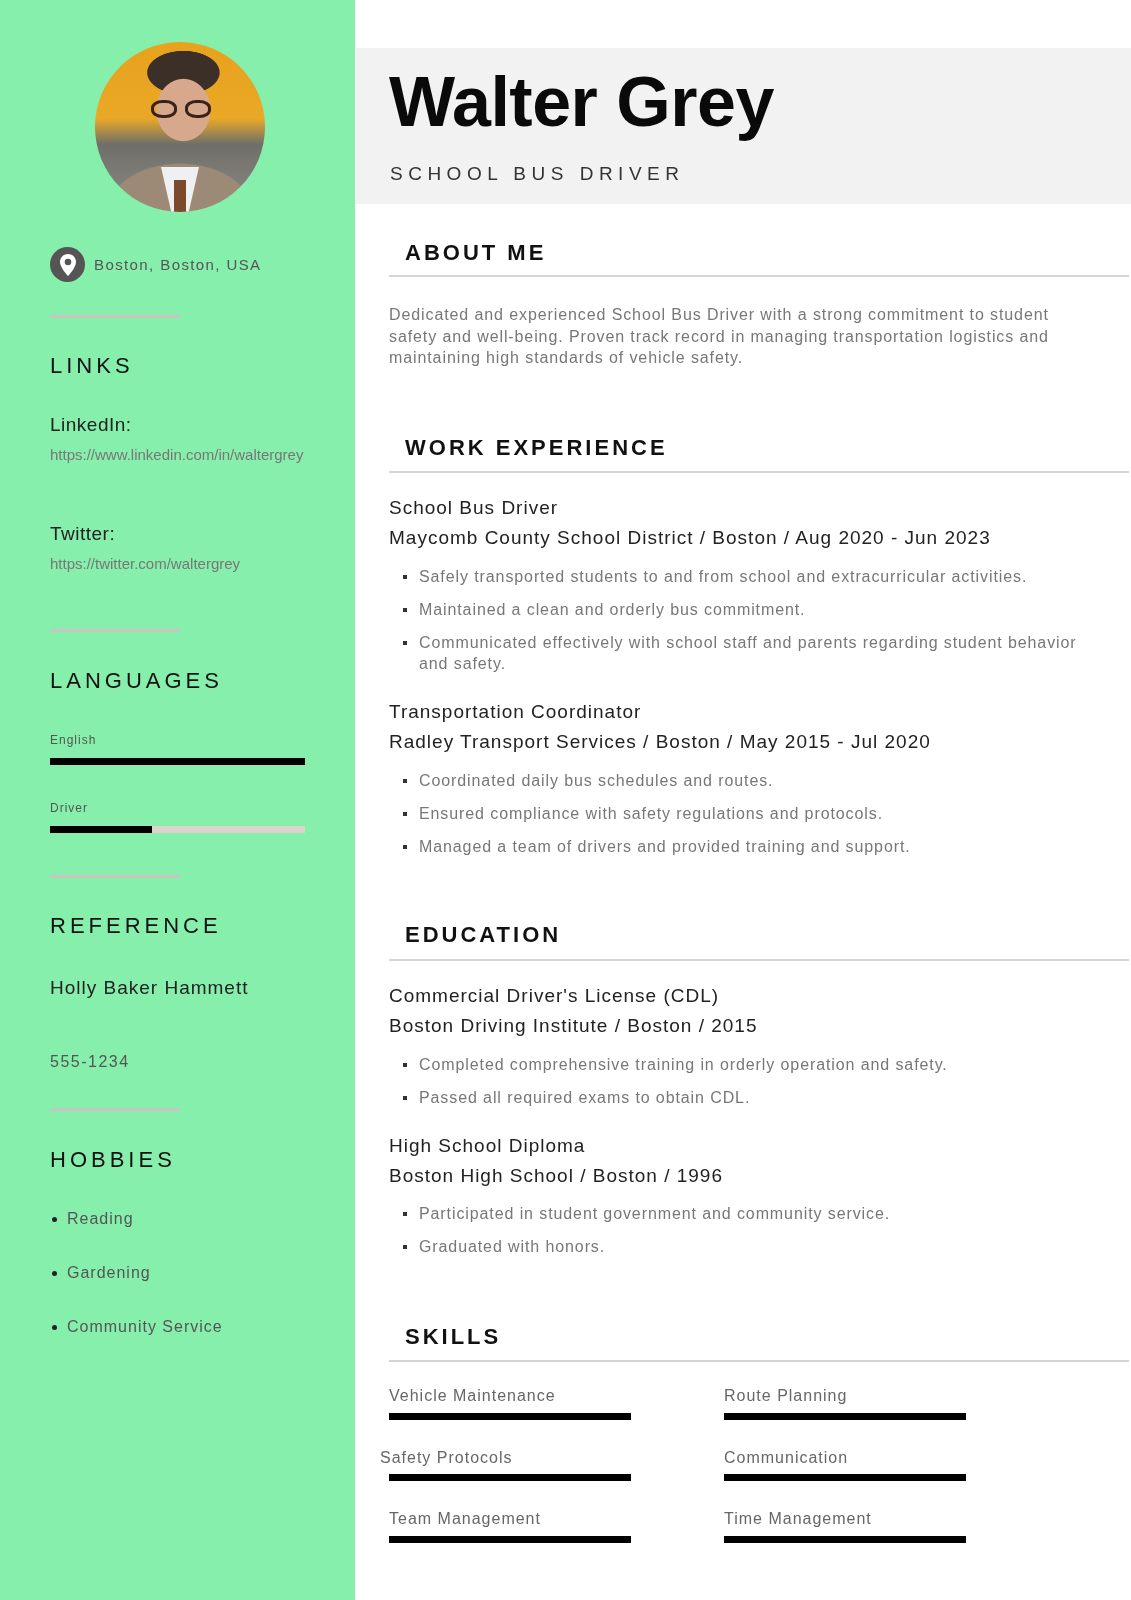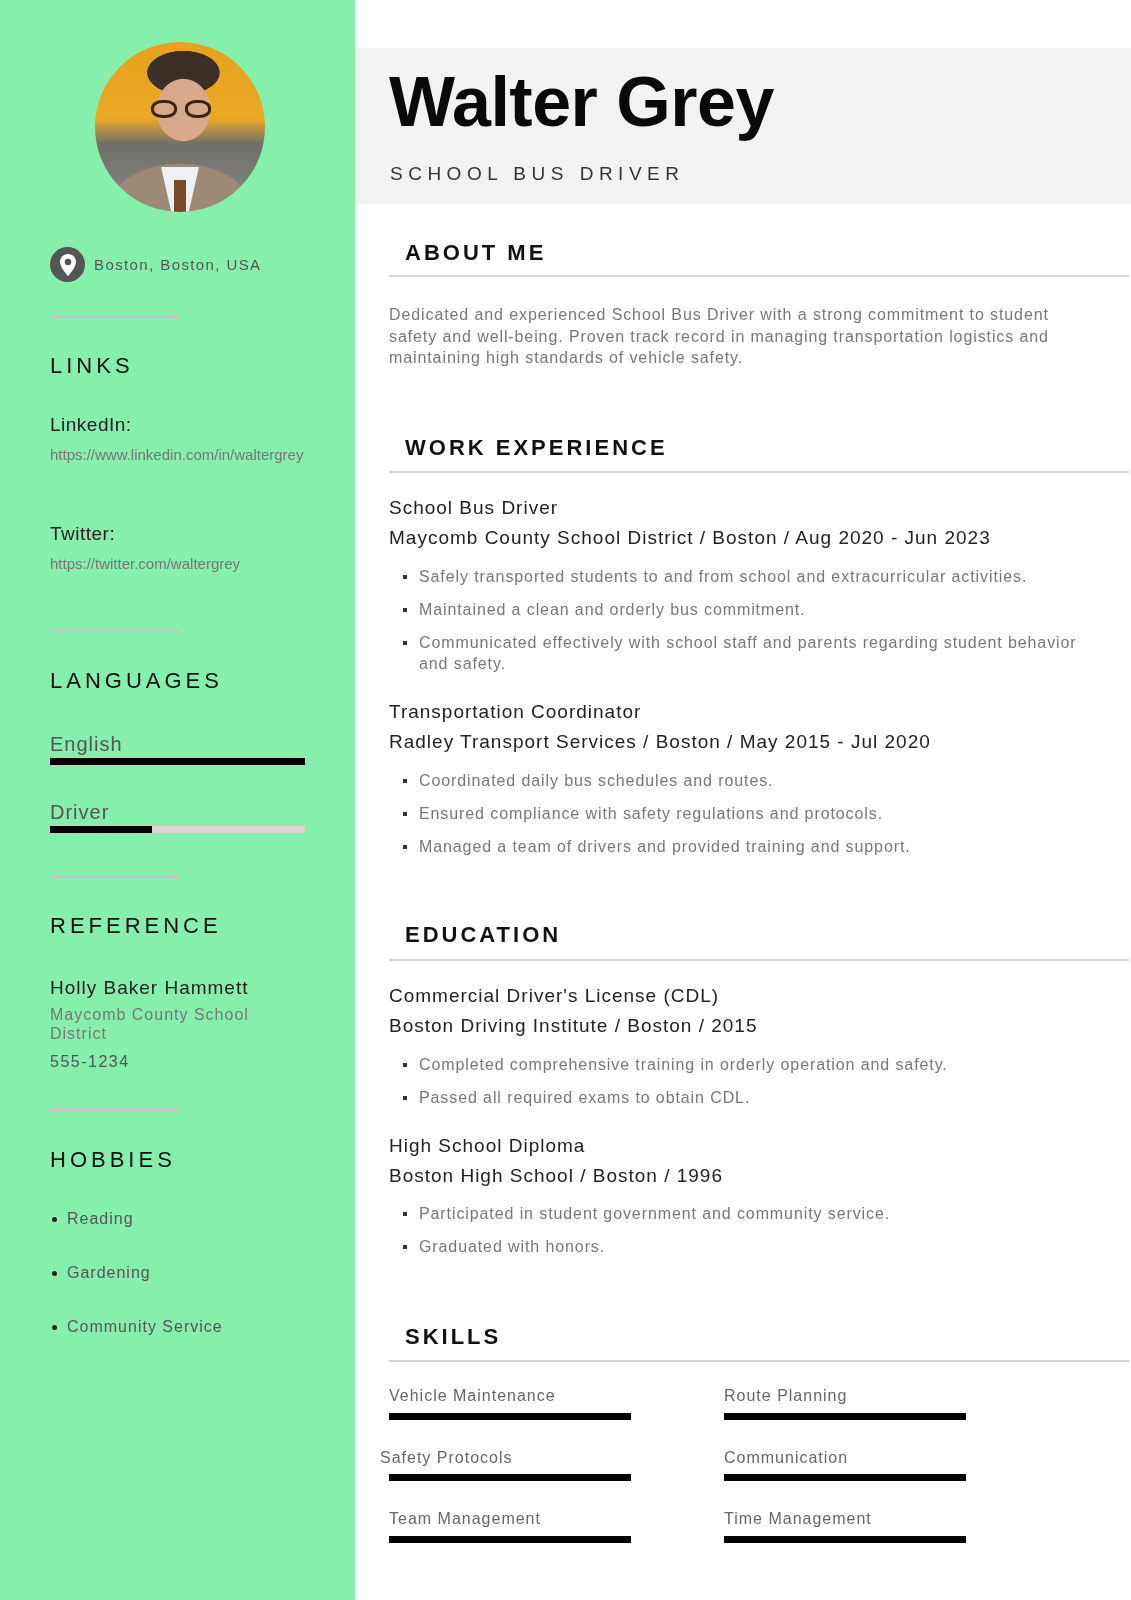--- a/index.html
+++ b/index.html
@@ -37,21 +37,21 @@
     .loc-text { margin-left: 9px; font-size: 15px; letter-spacing: 1.4px; color: #555; }
 
     .side-divider { position: absolute; left: 50px; width: 130px; height: 3px; background: #c9c5c3; }
 
     .side-heading {
       position: absolute; left: 50px; font-size: 22px; letter-spacing: 4px; color: #111; font-weight: 400;
     }
     .link-label { position: absolute; left: 50px; font-size: 19px; color: #222; letter-spacing: 0.5px; }
     .link-url { position: absolute; left: 50px; width: 255px; font-size: 15px; line-height: 21px; color: #777; word-break: break-all; }
 
-    .lang-label { position: absolute; left: 50px; font-size: 20px; letter-spacing: 1px; color: #555; }
+    .lang-label { position: absolute; left: 50px; font-size: 12px; letter-spacing: 1px; color: #555; }
     .bar-track { position: absolute; left: 50px; width: 255px; height: 7px; background: #dcd3d0; }
     .bar-fill { height: 100%; background: #000; }
 
     .ref-name { position: absolute; left: 50px; font-size: 19px; letter-spacing: 1px; color: #222; }
     .ref-org { position: absolute; left: 50px; width: 250px; font-size: 16px; letter-spacing: 1px; line-height: 19px; color: #777; }
     .ref-phone { position: absolute; left: 50px; font-size: 16px; letter-spacing: 1.5px; color: #555; }
 
     .hobby { position: absolute; left: 52px; font-size: 16px; letter-spacing: 1px; color: #555; display: flex; align-items: center; }
     .hobby .dot { width: 5px; height: 5px; border-radius: 50%; background: #222; margin-right: 10px; }
 
@@ -114,21 +114,20 @@
   </div>
   <div class="lang-label" style="top:801px">Driver</div>
   <div class="bar-track" style="top:826px">
     <div class="bar-fill" style="width:40%"></div>
   </div>
 
   <div class="side-divider" style="top:875px"></div>
 
   <h2 class="side-heading" style="top:913px">REFERENCE</h2>
   <div class="ref-name" style="top:977px">Holly Baker Hammett</div>
-  <div class="ref-org" style="top:1005px">Maycomb County School District</div>
   <div class="ref-phone" style="top:1053px">555-1234</div>
 
   <div class="side-divider" style="top:1108px"></div>
 
   <h2 class="side-heading" style="top:1147px">HOBBIES</h2>
   <div class="hobby" style="top:1210px">
     <span class="dot"></span>
     <span>Reading</span>
   </div>
   <div class="hobby" style="top:1264px">

